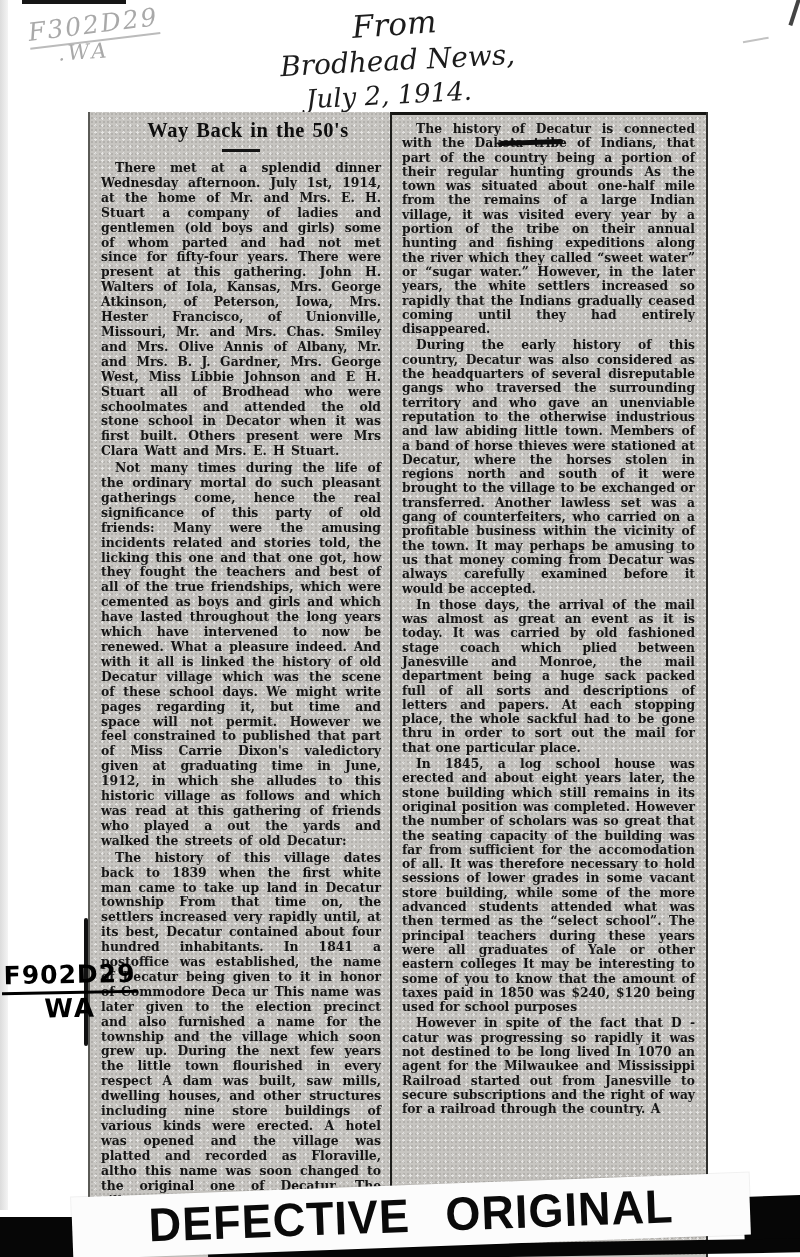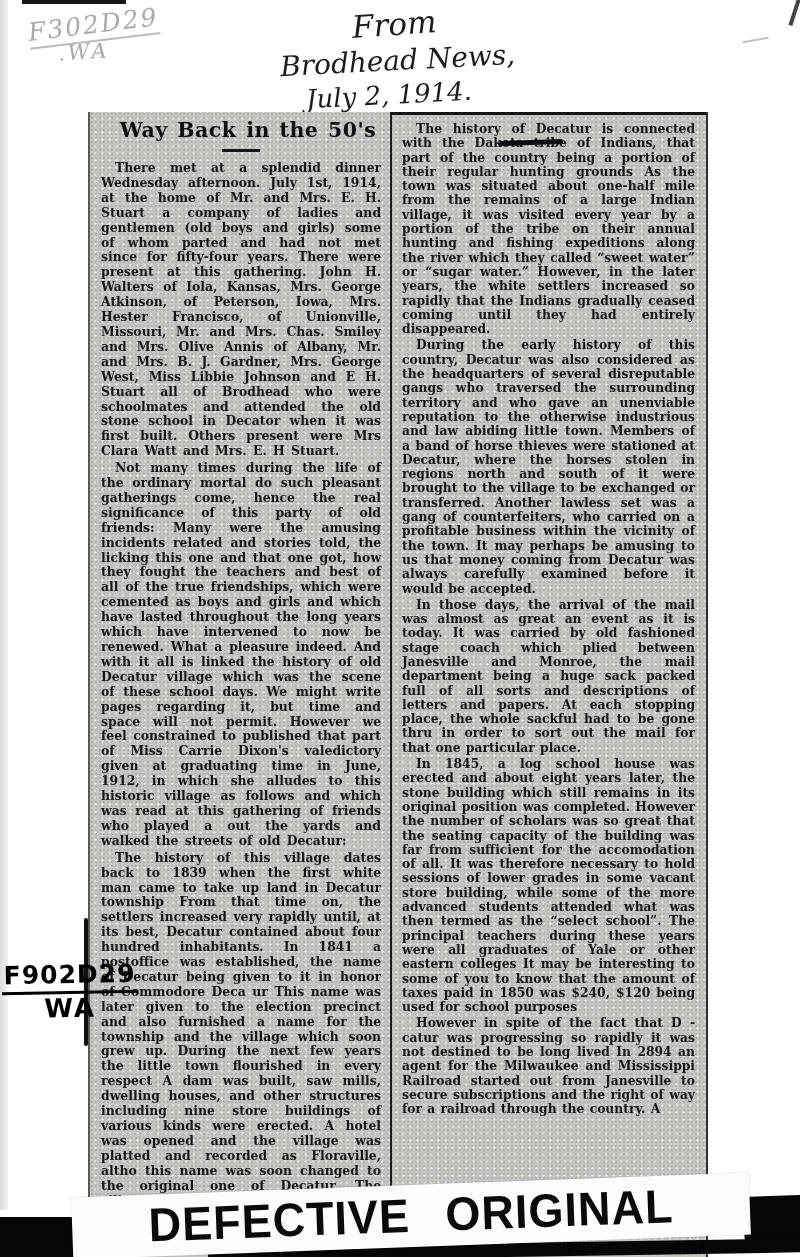--- a/index.html
+++ b/index.html
@@ -53,21 +53,21 @@
     font-weight:700;
     text-align:justify;
     color:#151515;
   }
   .col p{margin:0 0 2px 0;text-indent:14px;}
   .col-1{width:302px;padding:6px 9px 10px 11px;font-size:12.4px;line-height:14.9px;word-spacing:2px;}
   .col-2{width:318px;padding:7px 11px 8px 10px;font-size:12.3px;line-height:14.3px;word-spacing:1px;
     border-left:2px solid #1d1d1b;border-top:3px solid #151513;}
   .headline{
     text-align:center;font-size:20.5px;line-height:24px;letter-spacing:0.5px;
-    font-weight:700;margin:2px 0 0 0;text-indent:0;color:#0e0e0e;
+    font-weight:700;margin:2px 0 0 0;text-indent:0;color:#0e0e0e;font-family:Liberation Serif, serif;
   }
   .headline-rule{width:38px;height:3px;background:#141414;margin:7px auto 9px auto;}
 
   .ink-smudge{position:absolute;left:499px;top:140px;width:64px;height:5px;
     background:#0c0c0c;border-radius:2px;transform:rotate(-2deg);z-index:4;}
   .left-edge-ink{position:absolute;left:84px;top:918px;width:4px;height:128px;background:#111;z-index:5;border-radius:2px;}
 
   
   .corner-block-left{position:absolute;left:0;top:1217px;width:88px;height:40px;background:#060606;z-index:2;}
   .bottom-bar{position:absolute;left:208px;top:1243px;width:594px;height:14px;background:#060606;
@@ -109,21 +109,21 @@
       <div class="headline-rule"></div>
       <p>There met at a splendid dinner Wednesday afternoon. July 1st, 1914, at the home of Mr. and Mrs. E. H. Stuart a company of ladies and gentlemen (old boys and girls) some of whom parted and had not met since for fifty-four years. There were present at this gathering. John H. Walters of Iola, Kansas, Mrs. George Atkinson, of Peterson, Iowa, Mrs. Hester Francisco, of Unionville, Missouri, Mr. and Mrs. Chas. Smiley and Mrs. Olive Annis of Albany, Mr. and Mrs. B. J. Gardner, Mrs. George West, Miss Libbie Johnson and E H. Stuart all of Brodhead who were schoolmates and attended the old stone school in Decator when it was first built. Others present were Mrs Clara Watt and Mrs. E. H Stuart.</p>
       <p>Not many times during the life of the ordinary mortal do such pleasant gatherings come, hence the real significance of this party of old friends: Many were the amusing incidents related and stories told, the licking this one and that one got, how they fought the teachers and best of all of the true friendships, which were cemented as boys and girls and which have lasted throughout the long years which have intervened to now be renewed. What a pleasure indeed. And with it all is linked the history of old Decatur village which was the scene of these school days. We might write pages regarding it, but time and space will not permit. However we feel constrained to published that part of Miss Carrie Dixon's valedictory given at graduating time in June, 1912, in which she alludes to this historic village as follows and which was read at this gathering of friends who played a out the yards and walked the streets of old Decatur:</p>
       <p>The history of this village dates back to 1839 when the first white man came to take up land in Decatur township From that time on, the settlers increased very rapidly until, at its best, Decatur contained about four hundred inhabitants. In 1841 a postoffice was established, the name of Decatur being given to it in honor of Commodore Deca ur This name was later given to the election precinct and also furnished a name for the township and the village which soon grew up. During the next few years the little town flourished in every respect A dam was built, saw mills, dwelling houses, and other structures including nine store buildings of various kinds were erected. A hotel was opened and the village was platted and recorded as Floraville, altho this name was soon changed to the original one of Decatur. The village was divided up into forty blocks, the two main streets, Tailman and Pierpont, being still in use to day as common highways.</p>
     </div>
     <div class="col col-2">
       <p>The history of Decatur is connected with the Dakota tribe of Indians, that part of the country being a portion of their regular hunting grounds As the town was situated about one-half mile from the remains of a large Indian village, it was visited every year by a portion of the tribe on their annual hunting and fishing expeditions along the river which they called “sweet water” or “sugar water.” However, in the later years, the white settlers increased so rapidly that the Indians gradually ceased coming until they had entirely disappeared.</p>
       <p>During the early history of this country, Decatur was also considered as the headquarters of several disreputable gangs who traversed the surrounding territory and who gave an unenviable reputation to the otherwise industrious and law abiding little town. Members of a band of horse thieves were stationed at Decatur, where the horses stolen in regions north and south of it were brought to the village to be exchanged or transferred. Another lawless set was a gang of counterfeiters, who carried on a profitable business within the vicinity of the town. It may perhaps be amusing to us that money coming from Decatur was always carefully examined before it would be accepted.</p>
       <p>In those days, the arrival of the mail was almost as great an event as it is today. It was carried by old fashioned stage coach which plied between Janesville and Monroe, the mail department being a huge sack packed full of all sorts and descriptions of letters and papers. At each stopping place, the whole sackful had to be gone thru in order to sort out the mail for that one particular place.</p>
       <p>In 1845, a log school house was erected and about eight years later, the stone building which still remains in its original position was completed. However the number of scholars was so great that the seating capacity of the building was far from sufficient for the accomodation of all. It was therefore necessary to hold sessions of lower grades in some vacant store building, while some of the more advanced students attended what was then termed as the “select school”. The principal teachers during these years were all graduates of Yale or other eastern colleges It may be interesting to some of you to know that the amount of taxes paid in 1850 was $240, $120 being used for school purposes</p>
-      <p>However in spite of the fact that D - catur was progressing so rapidly it was not destined to be long lived In 2894 an agent for the Milwaukee and Mississippi Railroad started out from Janesville to secure subscriptions and the right of way for a railroad through the country.   A</p>
+      <p>However in spite of the fact that D - catur was progressing so rapidly it was not destined to be long lived In 1070 an agent for the Milwaukee and Mississippi Railroad started out from Janesville to secure subscriptions and the right of way for a railroad through the country.   A</p>
     </div>
   </div>
 
   <div class="ink-smudge"></div>
   <div class="left-edge-ink"></div>
 
   <div class="margin-code">
     <span class="line1">F902D29</span>
     <span class="line2">WA</span>
   </div>

